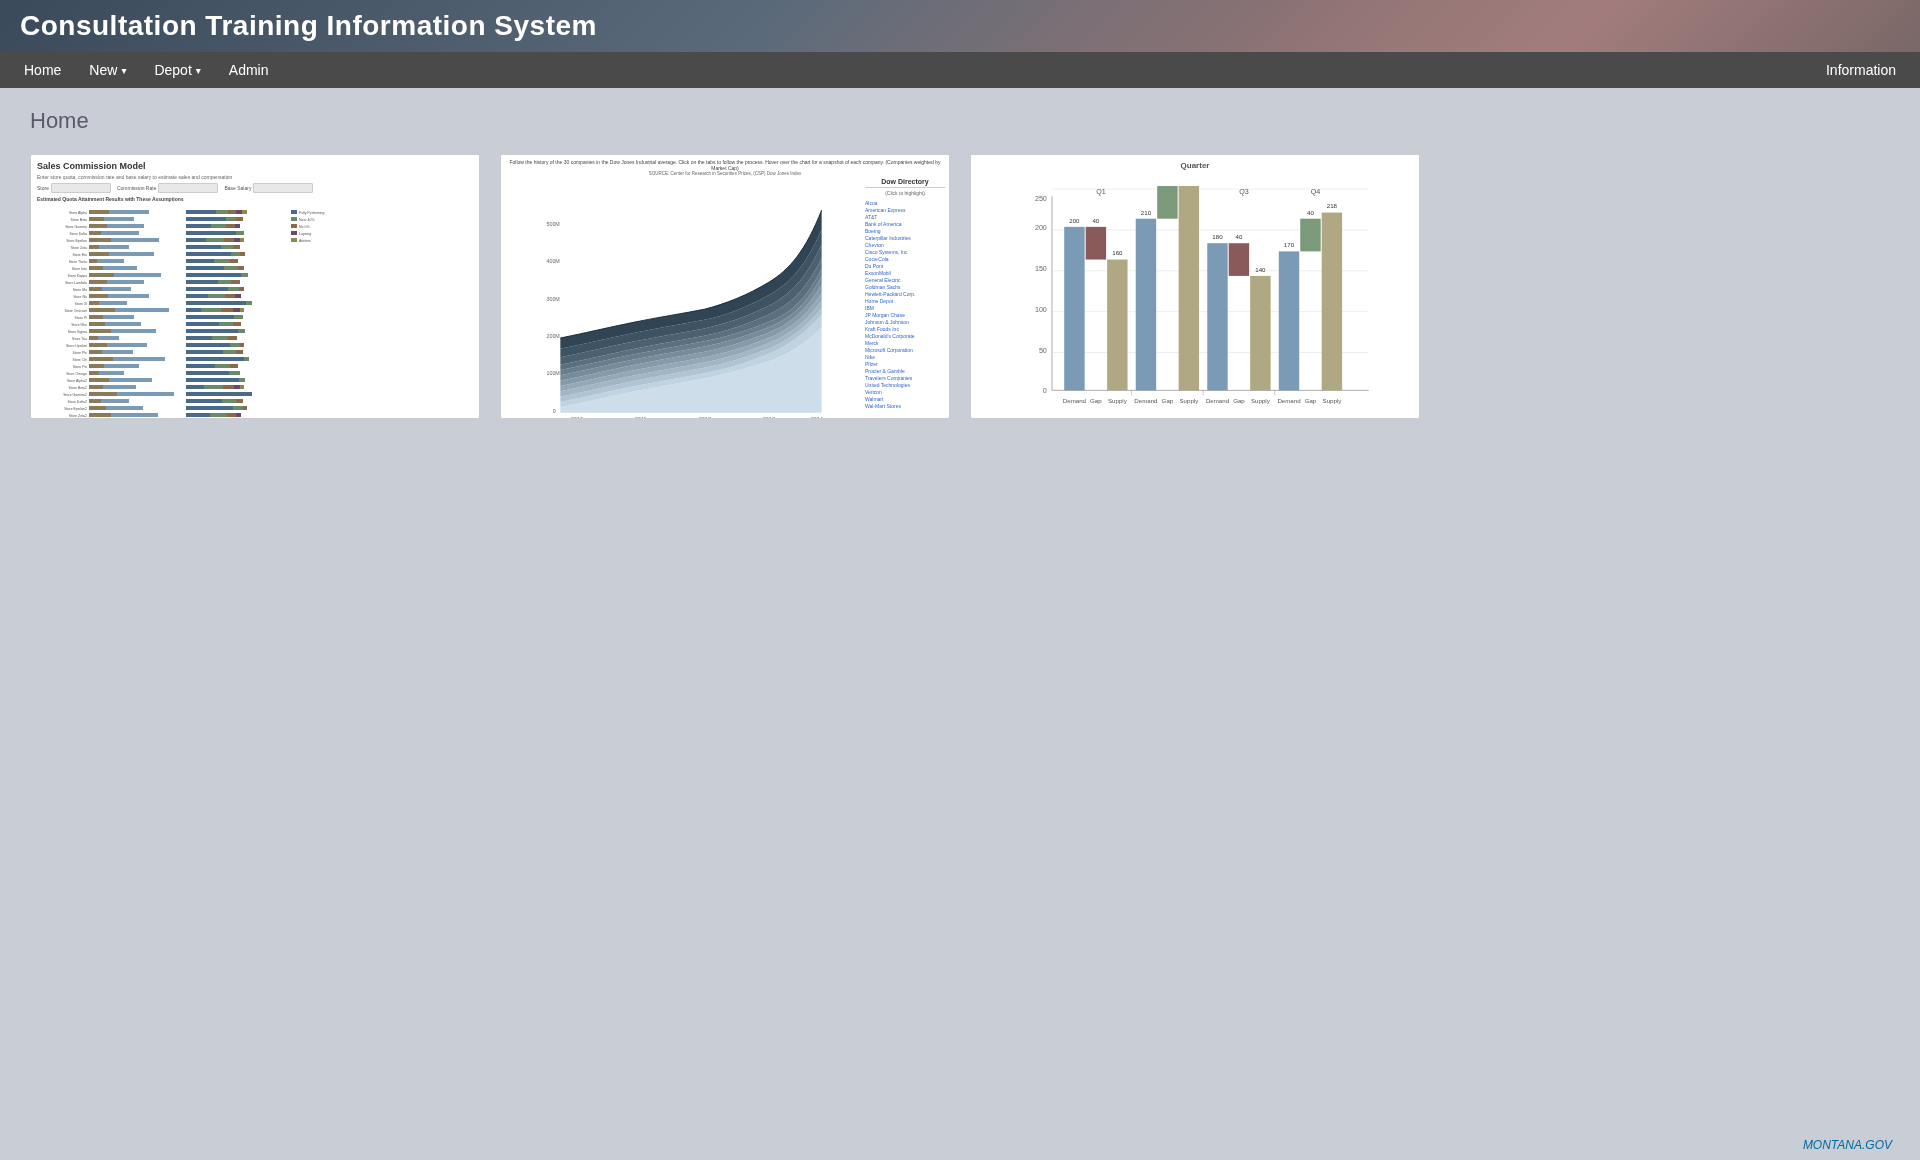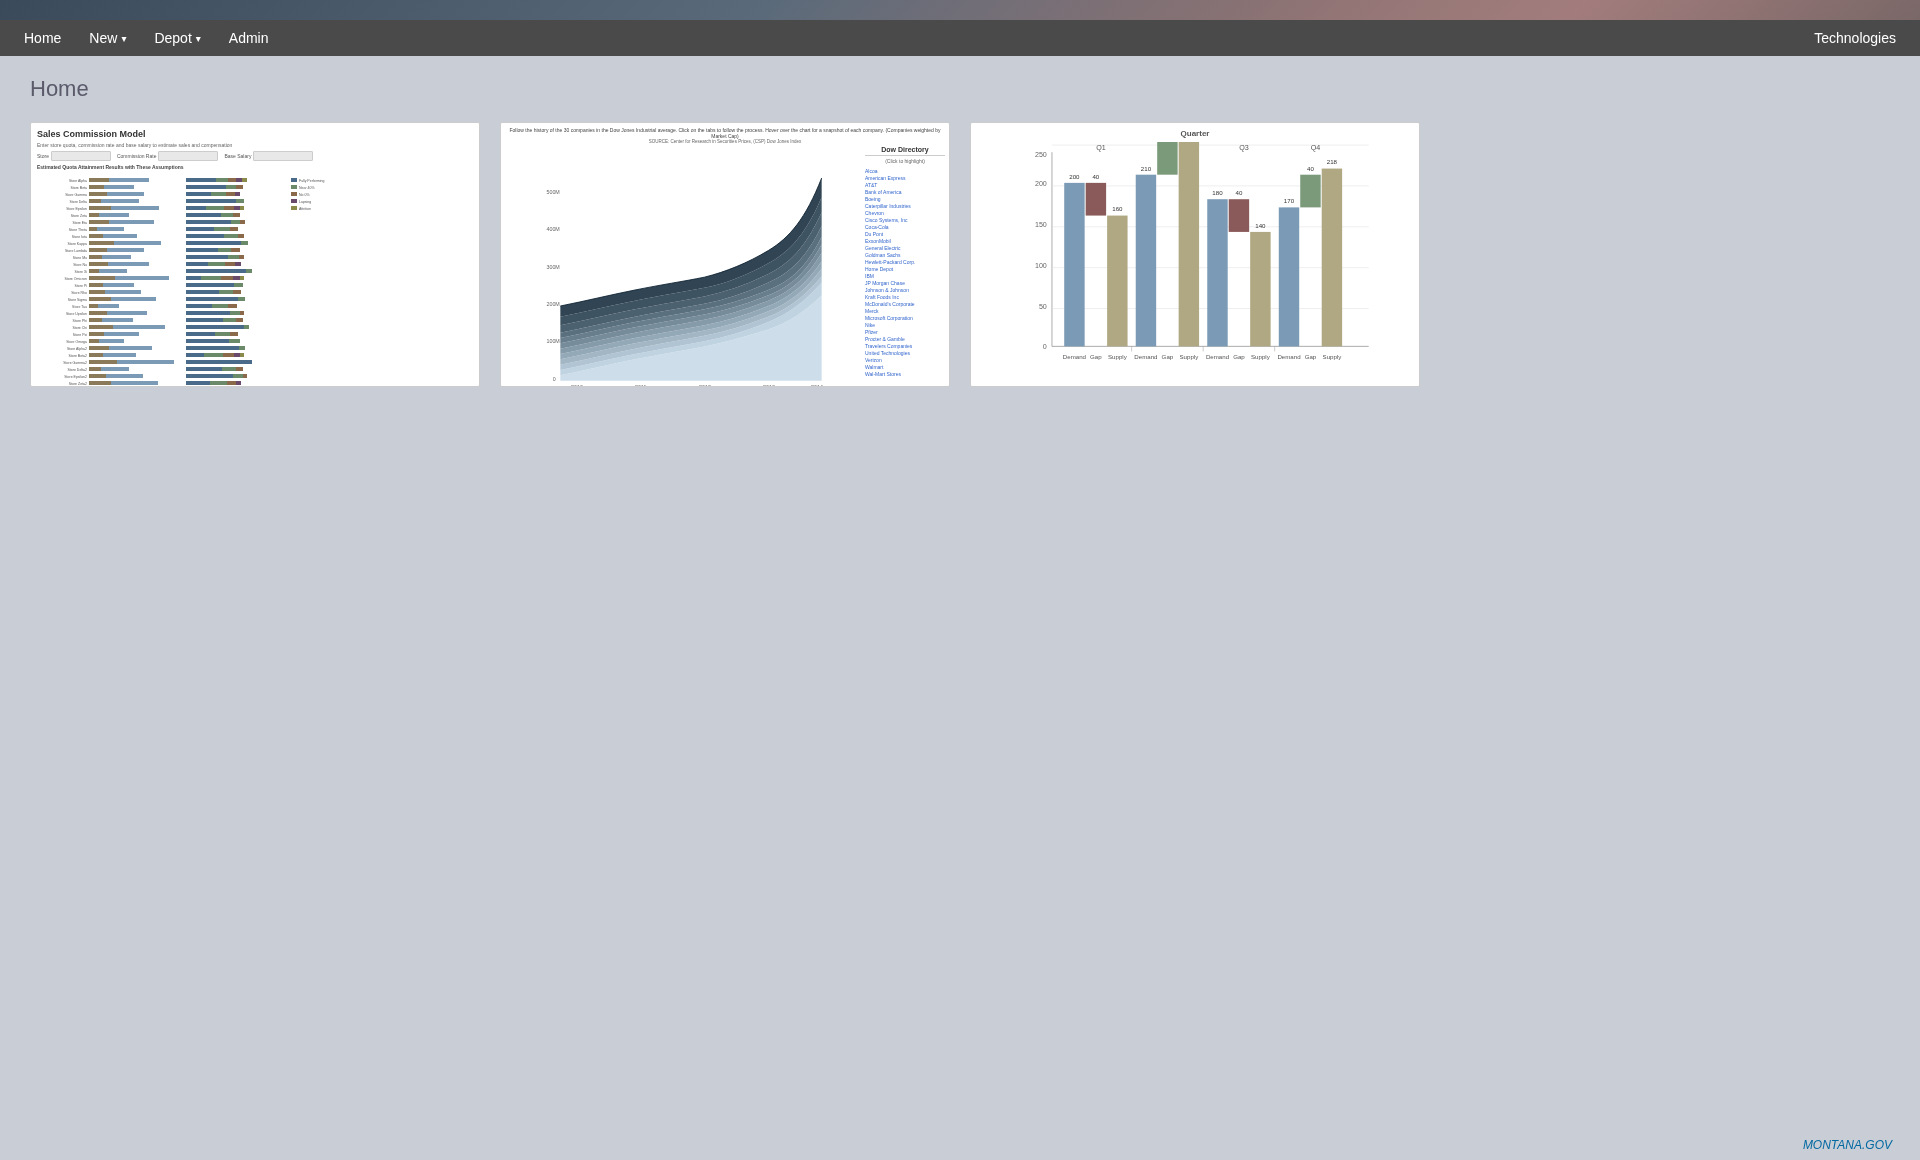--- a/index.html
+++ b/index.html
@@ -182,21 +182,21 @@
 
     
     .chart3 {
       padding: 6px;
     }
     .chart3-title {
       font-size: 8px;
       color: #555;
       text-align: center;
       font-weight: bold;
-      margin-bottom: 4px;
+      margin-bottom: 16px;
     }
     .chart3-svg {
       width: 100%;
       height: 235px;
     }
 
     
     .footer {
       position: fixed;
       bottom: 0;
@@ -205,35 +205,36 @@
       font-size: 12px;
       color: #0369a1;
       font-style: italic;
     }
   </style>
 </head>
 <body>
 
 <div class="header">
   <div class="header-bg-pattern"></div>
+  <div class="header-title">Consultation Training Information System</div>
 </div>
 
 <nav class="navbar">
   <div class="nav-item">Home</div>
   <div class="nav-item">
     <span>New</span>
     <span class="nav-dropdown-arrow">▾</span>
   </div>
   <div class="nav-item">
     <span>Depot</span>
     <span class="nav-dropdown-arrow">▾</span>
   </div>
   <div class="nav-item">Admin</div>
   <div class="nav-spacer"></div>
-  <div class="nav-instructions">Technologies</div>
+  <div class="nav-instructions">Information</div>
 </nav>
 
 <div class="main-content">
   <div class="page-title">Home</div>
 
   <div class="cards-row">
 
     <div class="card chart1">
       <div class="chart1-title">Sales Commission Model</div>
       <div style="font-size:5px;color:#666;margin-bottom:3px;">Enter store quota, commission rate and base salary to estimate sales and compensation</div>

